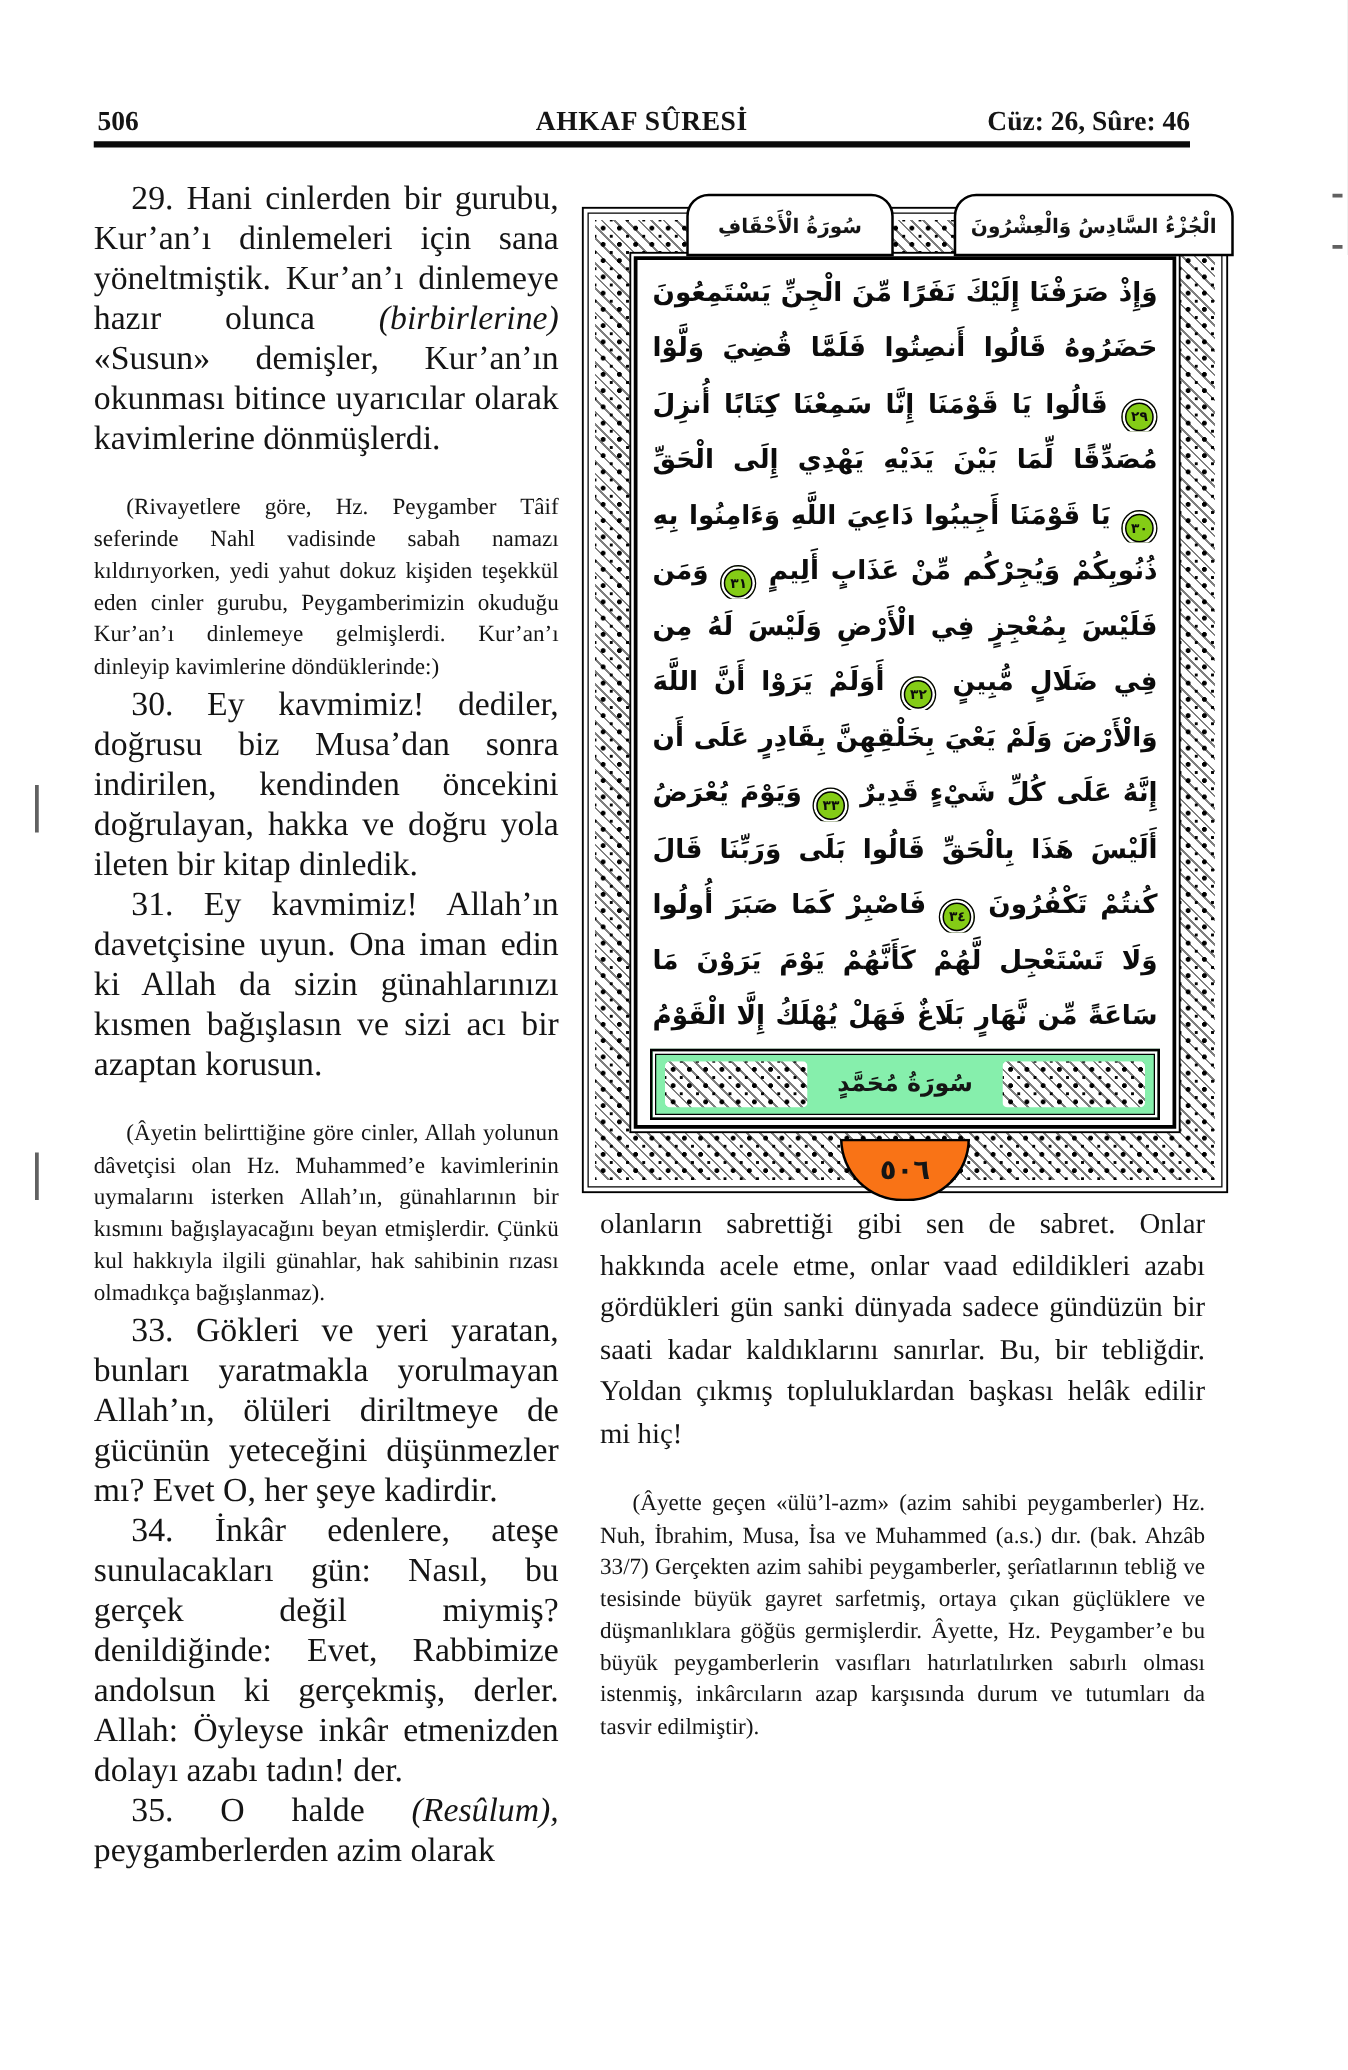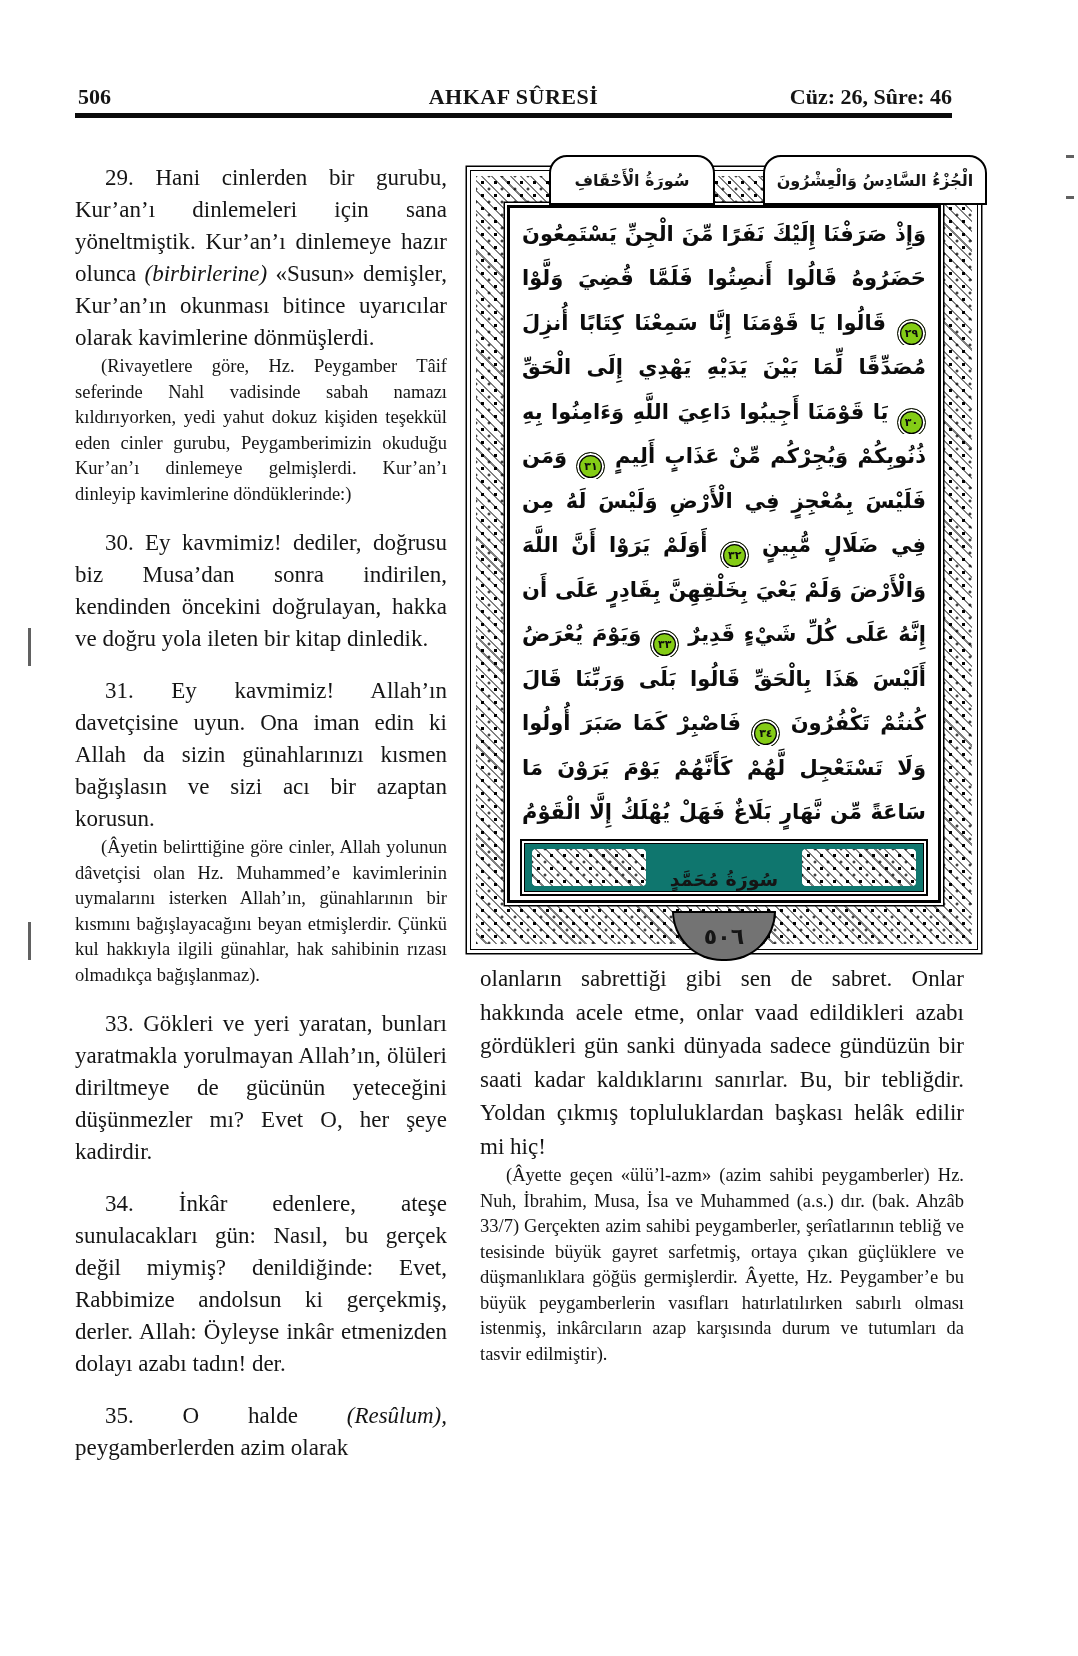--- a/index.html
+++ b/index.html
@@ -9,23 +9,23 @@
   .hdr-pagenum{position:absolute;left:78px;top:84px;font-size:22px;font-weight:bold;}
   .hdr-title{position:absolute;left:75px;width:877px;top:84px;text-align:center;
              font-size:22px;font-weight:bold;letter-spacing:.5px;}
   .hdr-right{position:absolute;right:126px;top:84px;font-size:22px;font-weight:bold;}
   .hdr-rule{position:absolute;left:75px;top:113px;width:877px;height:5px;background:#0b0b0b;}
   
   .col{position:absolute;}
   .left-col{left:75px;top:142px;width:372px;}
   .right-col{left:480px;top:962px;width:484px;}
   .para{margin:0;text-align:justify;hyphens:none;}
-  .verse{font-size:23px;line-height:32px;text-indent:30px;margin-top:20px;}
+  .verse{font-size:27px;line-height:32px;text-indent:30px;}
   .verse-continue{font-size:23px;line-height:33.5px;text-indent:0;}
-  .note{font-size:18.5px;line-height:25.5px;text-indent:26px;}
+  .note{font-size:18.5px;line-height:25.5px;text-indent:26px;margin-top:28px;}
   .it{font-style:italic;}
   
   .quran-frame{position:absolute;left:470px;top:170px;width:506px;height:778px;
                background:#fff;border:1.5px solid #000;
                box-shadow:0 0 0 3px #fff,0 0 0 4.5px #000;}
   .orn-pattern{background-color:#fff;background-image:
       radial-gradient(circle,#000 1.7px,transparent 2px),
       radial-gradient(circle,#000 1.1px,transparent 1.4px),
       repeating-linear-gradient(45deg,rgba(0,0,0,.5) 0 1.5px,transparent 1.5px 7px);
       background-size:13px 13px,13px 13px,auto;
@@ -42,26 +42,26 @@
            padding:4px 8px;display:flex;flex-direction:column;}
   .arabic-line{direction:rtl;font-family:"DejaVu Sans",sans-serif;font-weight:bold;
                font-size:21px;line-height:45px;height:45px;overflow:hidden;
                text-align:justify;text-align-last:justify;padding:0 4px;color:#0c0c0c;}
   .verse-marker{display:inline-flex;align-items:center;justify-content:center;
                 width:27px;height:27px;border-radius:50%;border:1.5px solid #000;
                 box-shadow:inset 0 0 0 2px #fff,inset 0 0 0 3.2px #000;
                 font-size:11px;font-weight:bold;vertical-align:-7px;background:#84cc16;}
   .surah-banner{height:46px;margin:4px 2px 0;border:2px solid #000;
                 box-shadow:inset 0 0 0 2px #fff,inset 0 0 0 3px #000;
-                display:flex;align-items:flex-end;background:#0f766e;padding:4px;}
+                display:flex;align-items:center;background:#86efac;padding:4px;}
   .banner-orn{flex:1;align-self:stretch;margin:4px 6px;border-radius:4px;}
   .banner-title{padding:0 18px;font-family:"DejaVu Sans",sans-serif;font-weight:bold;
                 font-size:19px;direction:rtl;white-space:nowrap;}
   .page-badge{position:absolute;left:50%;bottom:-12px;transform:translateX(-50%);
-              width:100px;height:46px;background:#737373;border:2px solid #000;
+              width:100px;height:46px;background:#f97316;border:2px solid #000;
               border-radius:0 0 50px 50px;display:flex;align-items:center;justify-content:center;
               font-family:"DejaVu Sans",sans-serif;font-weight:bold;font-size:22px;z-index:3;}
   
   .mark{position:absolute;background:#2c2c2c;opacity:.75;}
 </style>
 </head>
 <body>
 
 <div class="page">
 

